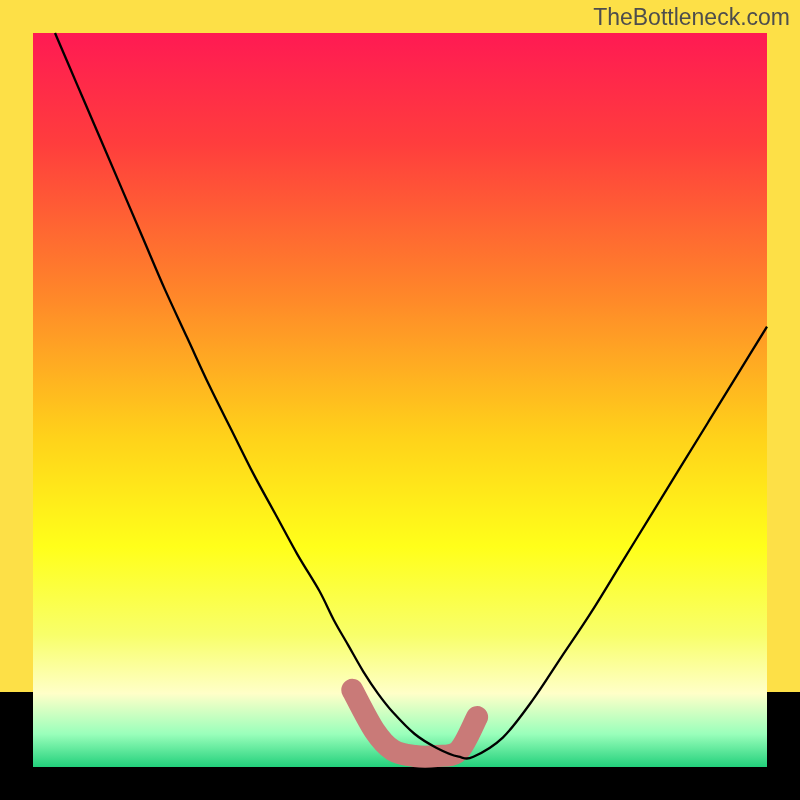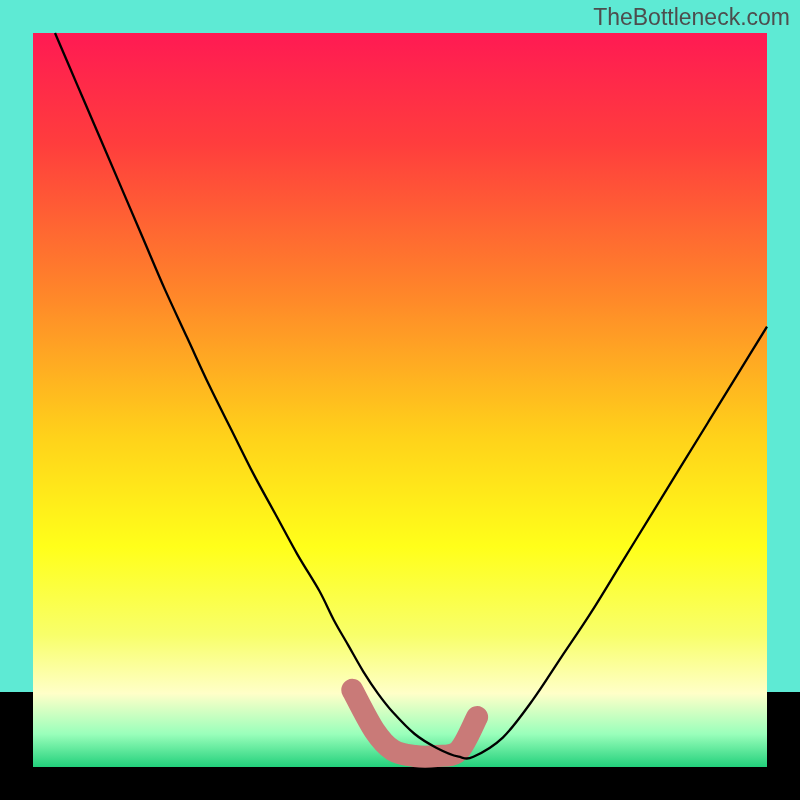--- a/index.html
+++ b/index.html
@@ -10,21 +10,21 @@
     background: #000;
     overflow: hidden;
     font-family: Arial, Helvetica, sans-serif;
   }
   .frame {
     position: absolute;
     top: 0;
     left: 0;
     width: 800px;
     height: 692px;
-    background: #5eead4;
+    background: #fde047;
   }
   .watermark {
     position: absolute;
     top: 4px;
     right: 10px;
     color: #4d4d4d;
     font-size: 23px;
     font-weight: 400;
     letter-spacing: 0px;
     z-index: 20;

